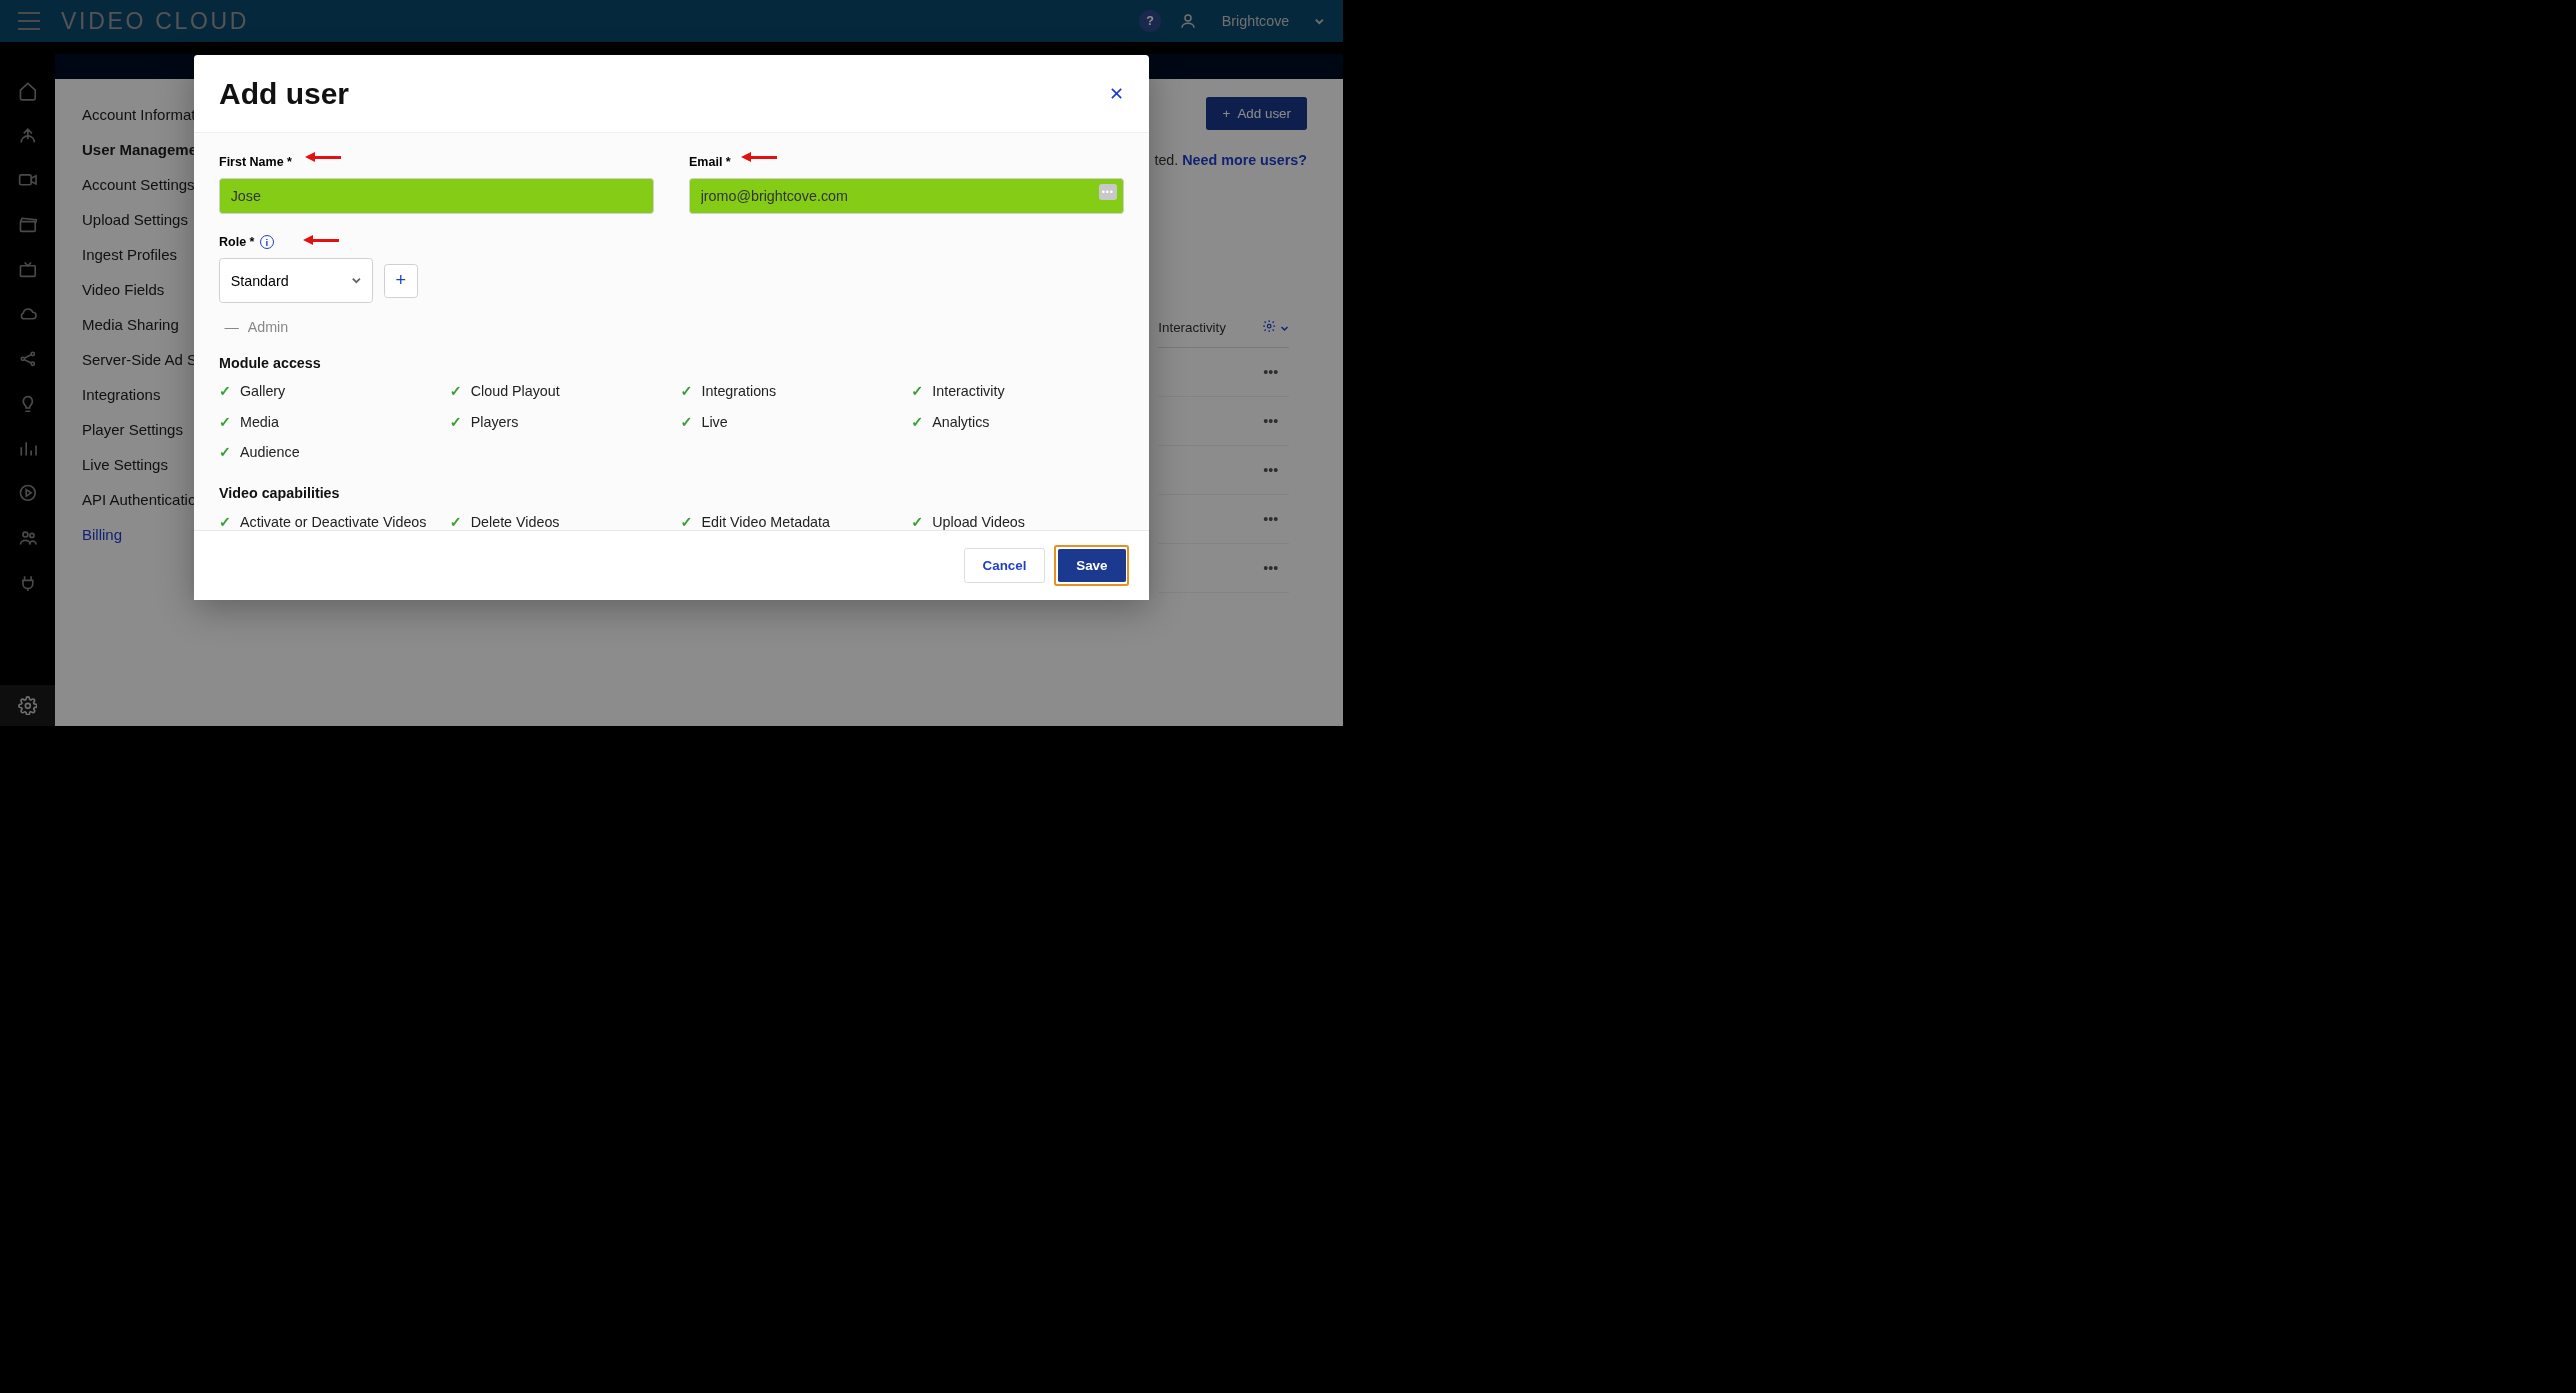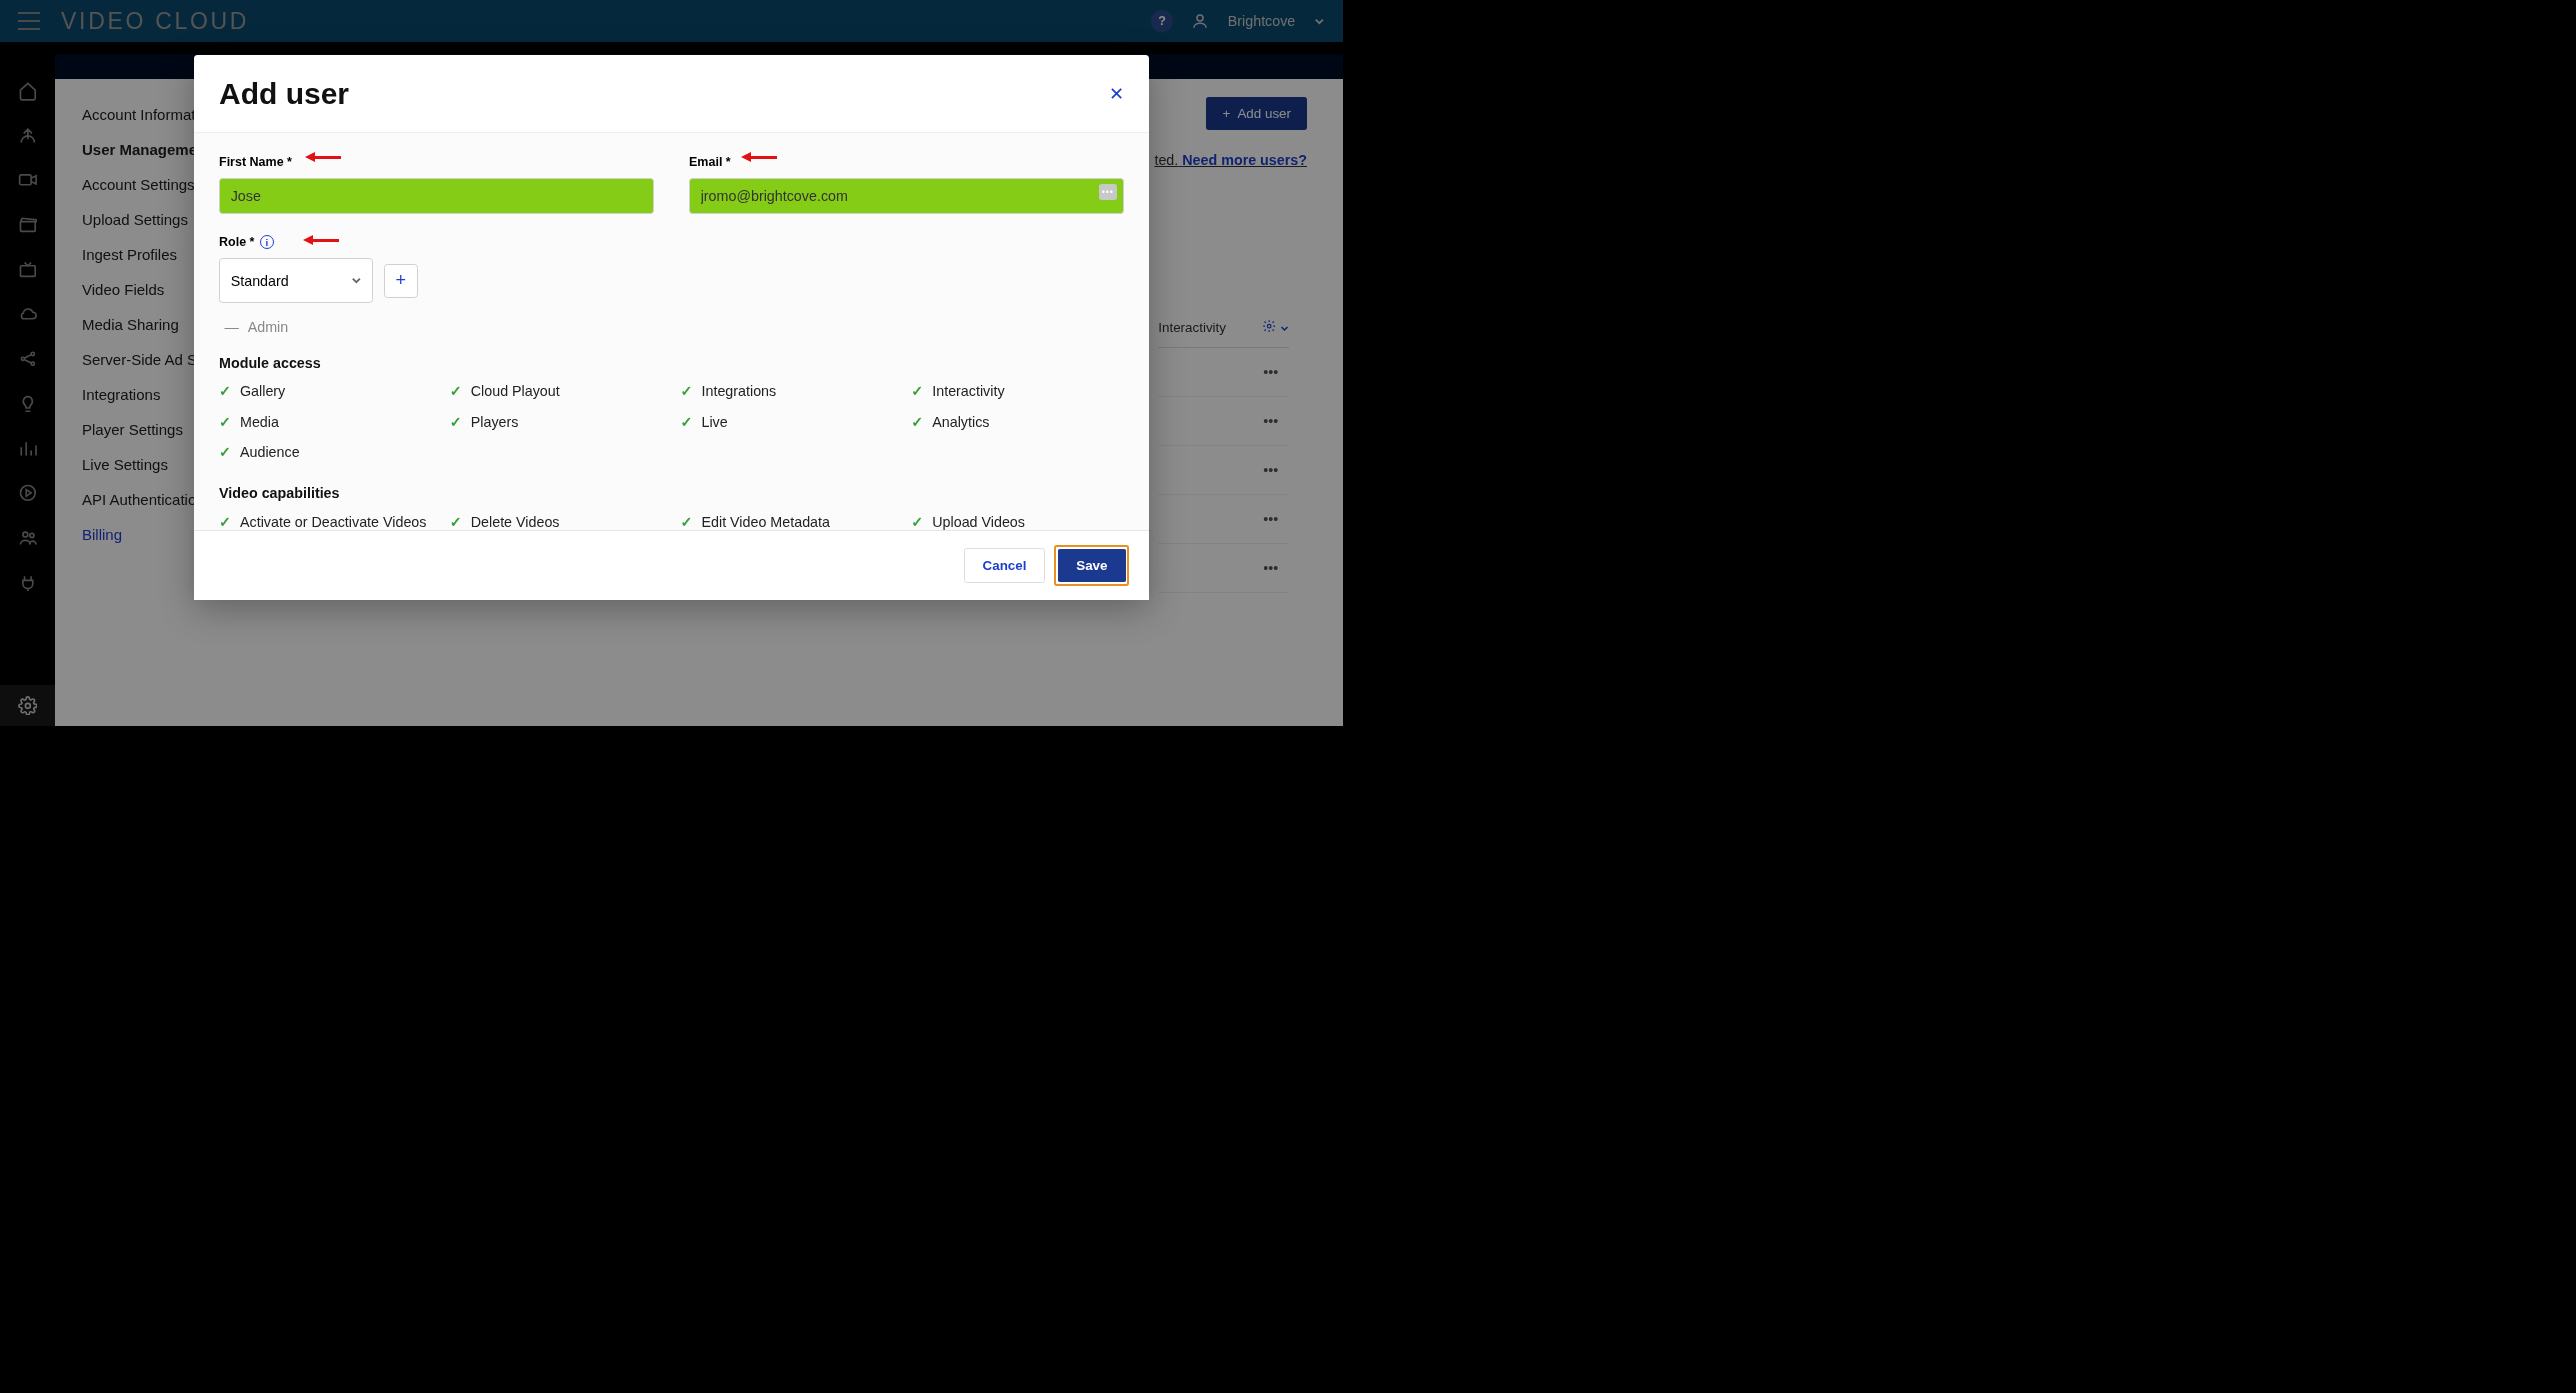--- a/index.html
+++ b/index.html
@@ -5,40 +5,40 @@
 * { margin: 0; padding: 0; box-sizing: border-box; font-family: -apple-system, BlinkMacSystemFont, "Segoe UI", Arial, sans-serif; }
 body { background: #000; width: 1343px; height: 726px; overflow: hidden; position: relative; }
 
 
 .topbar { height: 42px; background: #0c4a6e; display: flex; align-items: center; padding: 18px 18px; }
 .hamburger { width: 21.5px; height: 18px; display: flex; flex-direction: column; justify-content: space-between; cursor: pointer; margin-right: 21.5px; }
 .hamburger span { height: 1.8px; background: #888; }
 .logo { color: #999; font-size: 23px; font-weight: 300; letter-spacing: 2.7px; font-family: Arial, sans-serif; }
 .topbar-right { margin-left: auto; display: flex; align-items: center; gap: 18px; }
 .help-badge { width: 21.5px; height: 21.5px; border-radius: 50%; background: #2e4b8f; color: #fff; display: flex; align-items: center; justify-content: center; font-size: 12.5px; font-weight: bold; }
-.user-indicator { display: flex; align-items: center; gap: 19px; color: #ccc; font-size: 14.3px; }
+.user-indicator { display: flex; align-items: center; gap: 25px; color: #ccc; font-size: 14.3px; }
 .user-svg { width: 18px; height: 18px; }
 
 
 .icon-rail { position: absolute; left: 0; top: 54px; bottom: 0; width: 55px; background: #000; display: flex; flex-direction: column; align-items: center; padding-top: 27px; gap: 25px; }
 .rail-icon { width: 19.7px; height: 19.7px; color: #888; display: flex; align-items: center; justify-content: center; }
 .rail-spacer { flex: 1; }
 .rail-settings { width: 55px; height: 41px; background: #1a1a1a; display: flex; align-items: center; justify-content: center; }
 
 
 .main-panel { position: absolute; left: 55px; top: 54px; right: 0; bottom: 0; background: #fff; border-top: 25px solid #000e26; }
 .inner-content { padding: 18px 27px; display: flex; gap: 36px; height: 100%; }
 .settings-nav { width: 179px; flex-shrink: 0; }
 .settings-nav-item { padding: 9px 0; font-size: 15px; color: #222; cursor: pointer; white-space: nowrap; }
 .settings-nav-item.active { font-weight: 700; }
 .settings-nav-item.link { color: #1e3fcc; }
 
 .content-right { flex: 1; position: relative; }
 .add-user-btn { position: absolute; right: 9px; top: 0; background: #1b3a8f; color: #fff; border: none; padding: 9px 16px; font-size: 13.4px; border-radius: 2.7px; display: flex; align-items: center; gap: 7.2px; }
-.info-text { position: absolute; right: 9px; top: 55px; font-size: 14.3px; color: #333; text-decoration: underline; }
+.info-text { position: absolute; right: 9px; top: 55px; font-size: 14.3px; color: #333; }
 .info-text .link { color: #1e3fcc; font-weight: 600; }
 
 
 .dim-overlay { position: absolute; inset: 0; background: rgba(0,0,0,0.45); }
 
 
 .bg-table { position: absolute; right: 27px; top: 222px; }
 .bg-table-header { display: flex; gap: 36px; align-items: center; color: #333; font-size: 13.4px; padding-bottom: 10.7px; border-bottom: 0.9px solid #ddd; }
 .bg-gear { color: #1e3fcc; }
 .bg-row { display: flex; justify-content: flex-end; padding: 16px 10.7px; border-bottom: 0.9px solid #eee; color: #555; }

